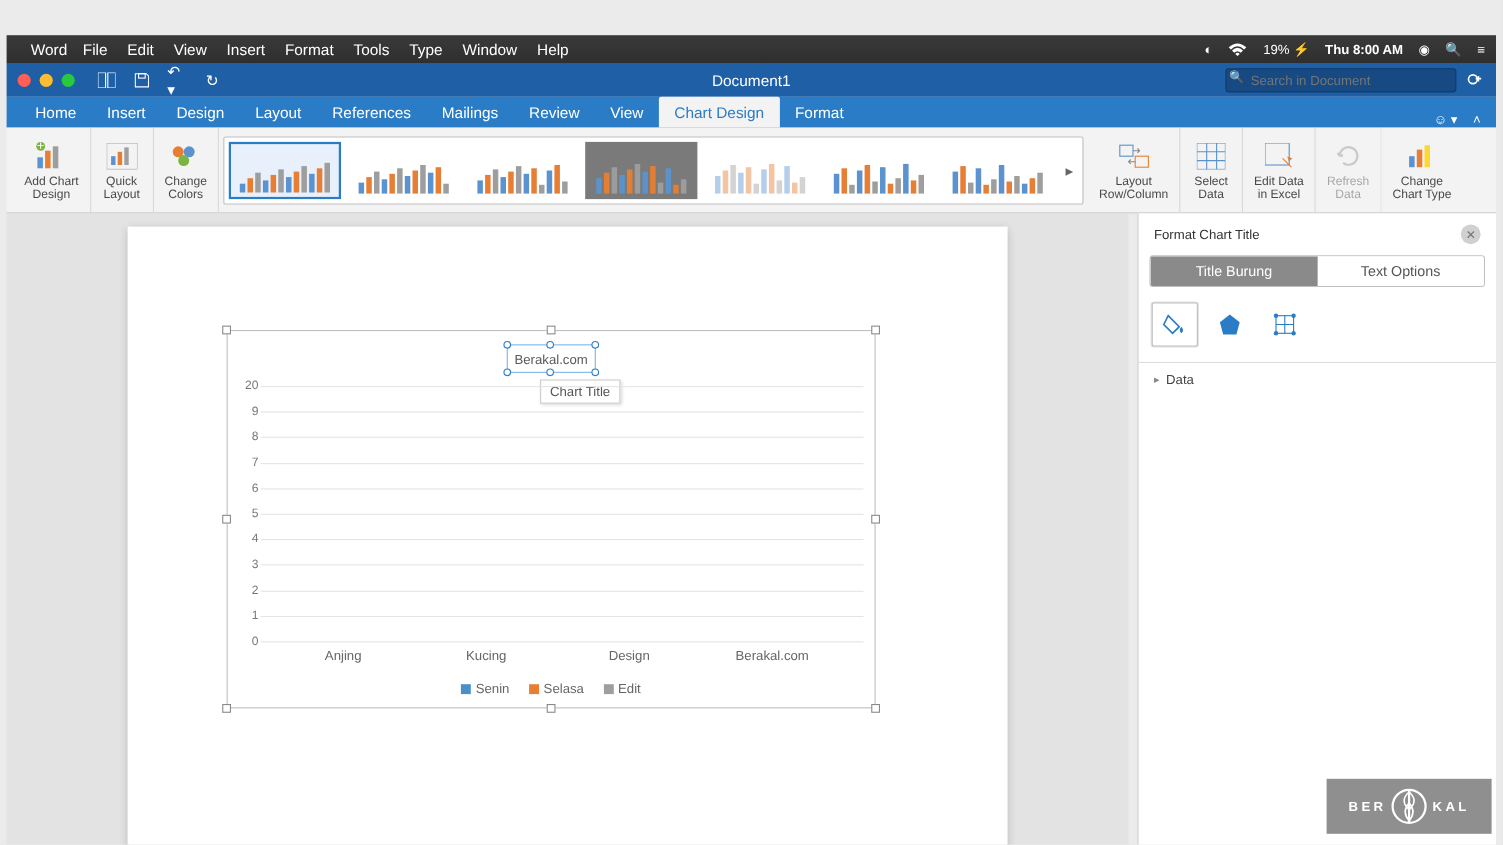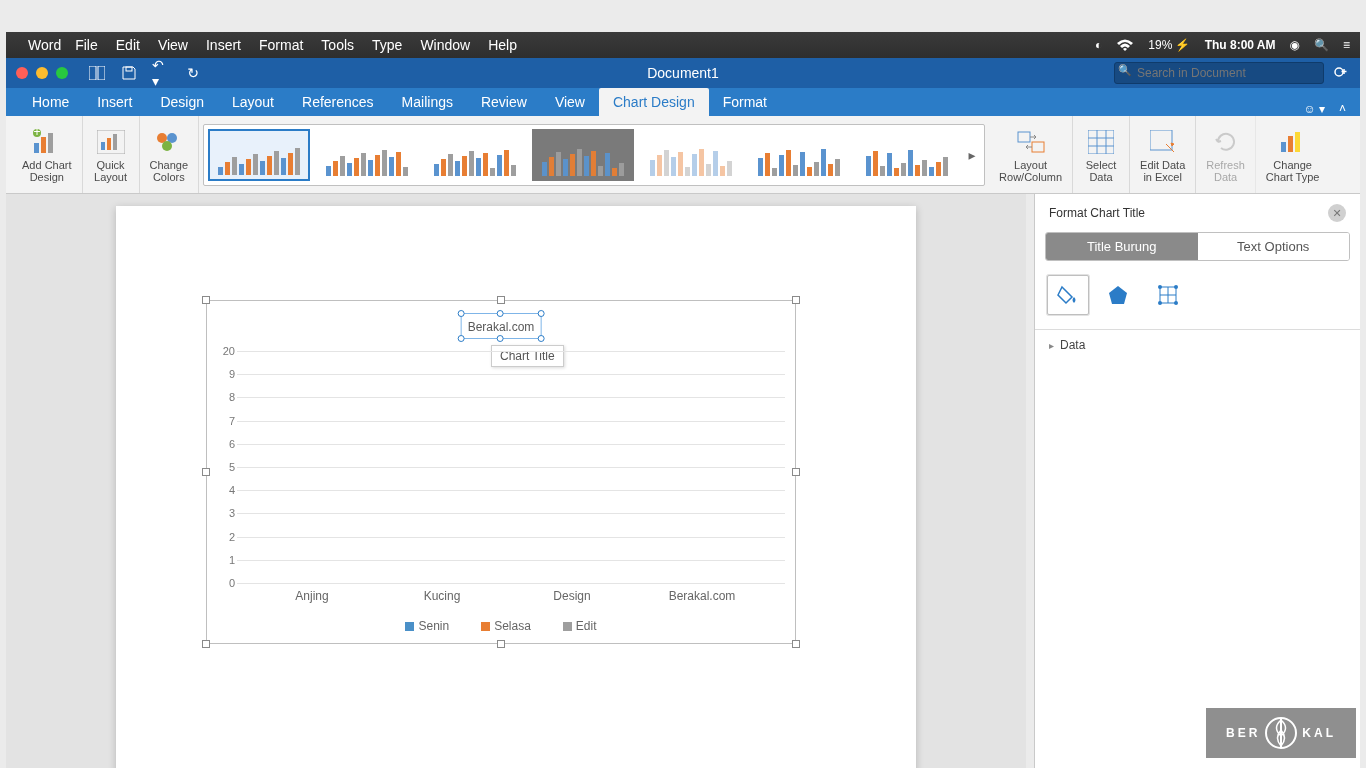--- a/index.html
+++ b/index.html
@@ -49,21 +49,21 @@
 .th-sw{left:-4px;bottom:-4px}.th-s{left:calc(50% - 4px);bottom:-4px}.th-se{right:-4px;bottom:-4px}
 .tooltip{position:absolute;left:50%;top:44px;transform:translateX(-10px);background:#fff;border:1px solid #ccc;padding:3px 8px;font-size:12px;color:#555;box-shadow:1px 1px 3px rgba(0,0,0,.15)}
 .plot{position:absolute;left:30px;right:10px;top:50px;bottom:60px}
 .y-axis{position:absolute;left:-22px;top:0;bottom:0;width:20px}
 .y-tick{position:absolute;right:0;font-size:11px;color:#777;transform:translateY(-50%)}
 .grid-line{position:absolute;left:0;right:0;height:1px;background:#e4e4e4}
 .bars-area{position:absolute;left:0;right:0;top:0;bottom:0}
 .cat-group{position:absolute;bottom:0;display:flex;gap:4px;align-items:flex-end;justify-content:center}
 .bar{width:26px}
 .x-label{position:absolute;top:100%;margin-top:6px;font-size:12px;color:#666;width:100%;text-align:center}
-.legend{position:absolute;bottom:10px;left:0;right:0;display:flex;justify-content:center;gap:32px;font-size:12px;color:#666}
+.legend{position:absolute;bottom:10px;left:0;right:0;display:flex;justify-content:center;gap:18px;font-size:12px;color:#666}
 .legend-item{display:flex;align-items:center;gap:4px}
 .legend-sw{width:9px;height:9px}
 .side-pane{position:absolute;top:194px;right:6px;bottom:0;width:326px;background:#fff;border-left:1px solid #c9c9c9}
 .sp-head{display:flex;align-items:center;padding:10px 14px;font-size:16px;color:#333}
 .sp-close{margin-left:auto;width:18px;height:18px;border-radius:50%;background:#d0d0d0;color:#777;display:flex;align-items:center;justify-content:center;font-size:11px}
 .sp-tabs{display:flex;margin:0 10px;border:1px solid #c0c0c0;border-radius:3px;overflow:hidden}
 .sp-tab{flex:1;text-align:center;padding:6px 0;font-size:13px;color:#555;background:#fff}
 .sp-tab.active{background:#8a8a8a;color:#fff}
 .sp-icons{display:flex;gap:8px;padding:14px 12px}
 .sp-ico{width:42px;height:40px;display:flex;align-items:center;justify-content:center;border:1px solid transparent;border-radius:2px}

